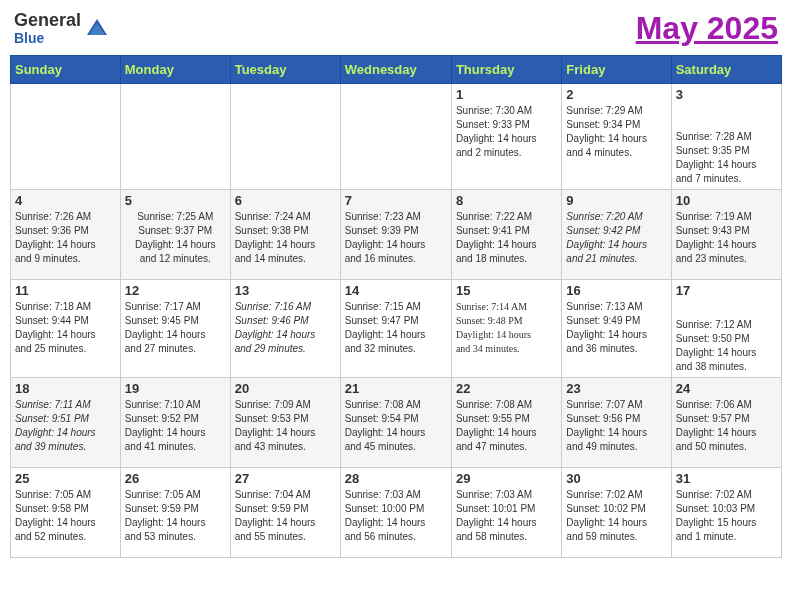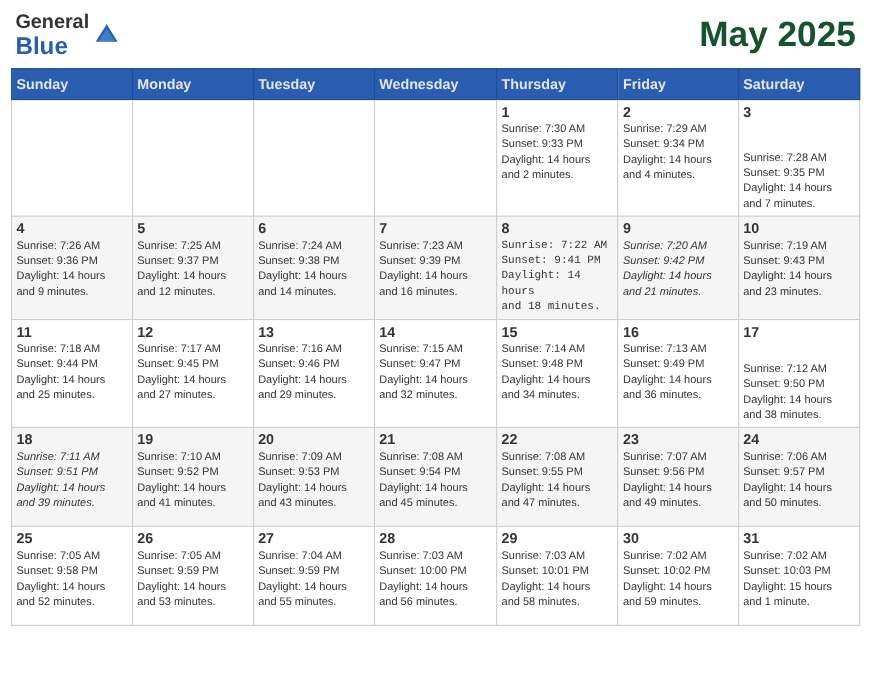--- a/index.html
+++ b/index.html
@@ -25,49 +25,50 @@
       display: flex;
       flex-direction: column;
       line-height: 1.1;
     }
     .logo-general {
       font-size: 18px;
       font-weight: bold;
       color: #333;
     }
     .logo-blue {
-      font-size: 22px;
+      font-size: 14px;
       font-weight: bold;
       color: #2a5db0;
     }
     .logo-icon {
       width: 28px;
       height: 28px;
       margin-left: 2px;
     }
     .title-block {
       text-align: right;
     }
     .main-title {
       font-size: 32px;
       font-weight: bold;
-      color: #14532d;
+      color: #a21caf;
+      text-decoration: underline;
     }
     .subtitle {
       font-size: 14px;
       color: #555;
     }
     .calendar {
       width: 100%;
       border-collapse: collapse;
       border: 1px solid #ccc;
     }
     .calendar th {
       background-color: #2a5db0;
-      color: #e5e5e5;
+      color: #bef264;
       font-size: 13px;
       font-weight: bold;
       padding: 6px 4px;
       text-align: left;
       border: 1px solid #1a4d9f;
     }
     .calendar td {
       vertical-align: top;
       border: 1px solid #ccc;
       padding: 3px 4px;
@@ -159,42 +160,42 @@
       <tr>
         <td>
           <span class="day-number">4</span>
           <div class="day-info" style="white-space: pre-line;">Sunrise: 7:26 AM
 Sunset: 9:36 PM
 Daylight: 14 hours
 and 9 minutes.</div>
         </td>
         <td>
           <span class="day-number">5</span>
-          <div class="day-info" style="white-space: pre-line;">Sunrise: 7:25 AM
+          <div class="day-info" style="white-space: pre-line; text-align: center;">Sunrise: 7:25 AM
 Sunset: 9:37 PM
 Daylight: 14 hours
 and 12 minutes.</div>
         </td>
         <td>
           <span class="day-number">6</span>
           <div class="day-info" style="white-space: pre-line;">Sunrise: 7:24 AM
 Sunset: 9:38 PM
 Daylight: 14 hours
 and 14 minutes.</div>
         </td>
         <td>
           <span class="day-number">7</span>
           <div class="day-info" style="white-space: pre-line;">Sunrise: 7:23 AM
 Sunset: 9:39 PM
 Daylight: 14 hours
 and 16 minutes.</div>
         </td>
         <td>
           <span class="day-number">8</span>
-          <div class="day-info" style="white-space: pre-line; font-family: Liberation Mono, monospace;">Sunrise: 7:22 AM
+          <div class="day-info" style="white-space: pre-line;">Sunrise: 7:22 AM
 Sunset: 9:41 PM
 Daylight: 14 hours
 and 18 minutes.</div>
         </td>
         <td>
           <span class="day-number">9</span>
           <div class="day-info" style="white-space: pre-line; font-style: italic;">Sunrise: 7:20 AM
 Sunset: 9:42 PM
 Daylight: 14 hours
 and 21 minutes.</div>
@@ -217,35 +218,35 @@
         </td>
         <td>
           <span class="day-number">12</span>
           <div class="day-info" style="white-space: pre-line;">Sunrise: 7:17 AM
 Sunset: 9:45 PM
 Daylight: 14 hours
 and 27 minutes.</div>
         </td>
         <td>
           <span class="day-number">13</span>
-          <div class="day-info" style="white-space: pre-line;">Sunrise: 7:16 AM
+          <div class="day-info" style="white-space: pre-line; font-style: italic;">Sunrise: 7:16 AM
 Sunset: 9:46 PM
 Daylight: 14 hours
 and 29 minutes.</div>
         </td>
         <td>
           <span class="day-number">14</span>
           <div class="day-info" style="white-space: pre-line;">Sunrise: 7:15 AM
 Sunset: 9:47 PM
 Daylight: 14 hours
 and 32 minutes.</div>
         </td>
         <td>
           <span class="day-number">15</span>
-          <div class="day-info" style="white-space: pre-line;">Sunrise: 7:14 AM
+          <div class="day-info" style="white-space: pre-line; font-family: Liberation Serif, serif;">Sunrise: 7:14 AM
 Sunset: 9:48 PM
 Daylight: 14 hours
 and 34 minutes.</div>
         </td>
         <td>
           <span class="day-number">16</span>
           <div class="day-info" style="white-space: pre-line;">Sunrise: 7:13 AM
 Sunset: 9:49 PM
 Daylight: 14 hours
 and 36 minutes.</div>

